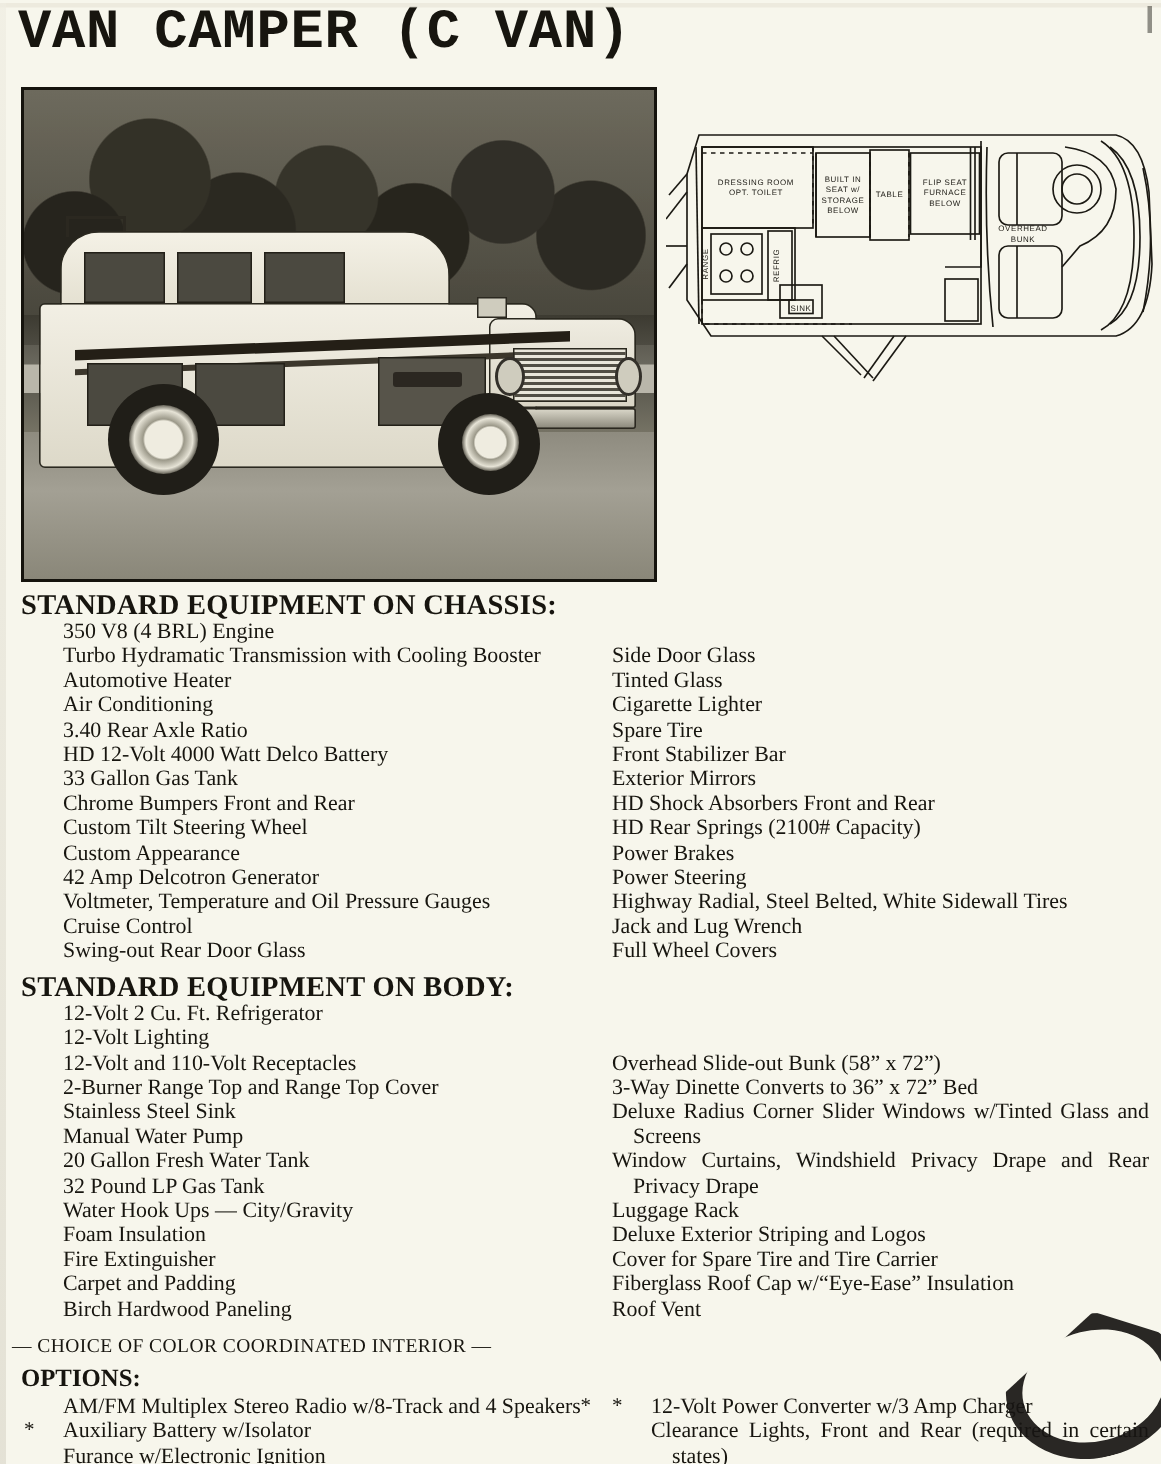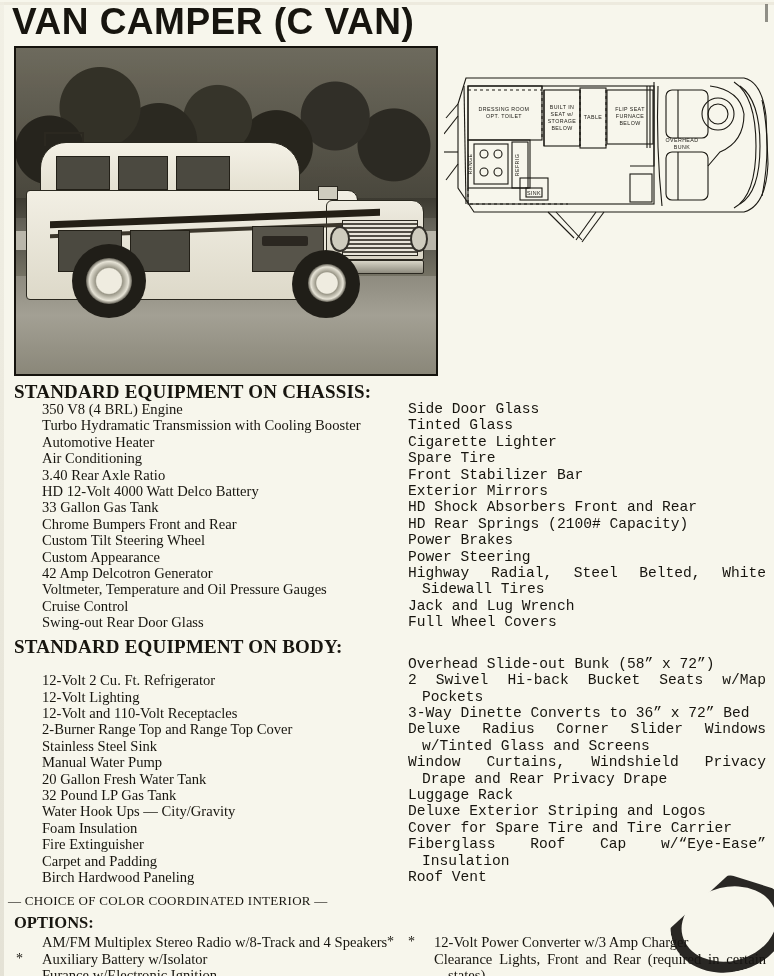--- a/index.html
+++ b/index.html
@@ -8,26 +8,26 @@
     background:#f7f6ec;
     font-family:"Liberation Serif",serif;
     color:#17150f;
     overflow:hidden;
     position:relative;
   }
   .page{position:relative;width:774px;height:976px;box-sizing:border-box;padding:0 8px;}
 
   
   .title{
-    font-family:Liberation Sans, sans-serif;
+    font-family:Liberation Mono, monospace;
     font-weight:bold;
     font-size:37px;
     letter-spacing:.5px;
     line-height:40px;
-    margin:2px 0 4px 4px;
+    margin:2px 0 16px 4px;
     white-space:nowrap;
     -webkit-font-smoothing:none;
   }
 
   
   .media{position:relative;height:330px;margin-top:2px;}
 
   .photo{
     position:absolute;left:6px;top:0;width:420px;height:326px;
     border:2px solid #15130d;
@@ -105,21 +105,21 @@
   .plan{position:absolute;left:436px;top:10px;width:330px;height:200px;}
   .plan svg{display:block;}
 
   
   .sect{margin-top:6px;}
   .sect-head{
     font-size:19px;font-weight:bold;letter-spacing:.2px;margin-left:6px;line-height:19px;
   }
   .cols{display:flex;align-items:flex-end;}
   .col-l{width:392px;box-sizing:border-box;padding-left:34px;}
-  .col-r{width:366px;box-sizing:border-box;padding-left:8px;font-family:Liberation Mono, monospace;}
+  .col-r{width:366px;box-sizing:border-box;padding-left:8px;}
   ul.spec{list-style:none;margin:0;padding:0;}
   ul.spec li{
     font-size:14.6px;line-height:16.4px;
     text-align:justify;
     text-indent:0;
     padding-left:14px;
     margin:0;
   }
   ul.spec li span.t{display:block;text-indent:-14px;}
   ul.spec li.just span.t{text-align:justify;text-align-last:left;}
@@ -426,23 +426,20 @@
               <span class="t">Birch Hardwood Paneling</span>
             </li>
           </ul>
       </div>
       <div class="col-r">
         <ul class="spec" id="body-right">
             <li class="just">
               <span class="t">Overhead Slide-out Bunk (58” x 72”)</span>
             </li>
             <li class="just">
-              <span class="t">2 Swivel Hi-back Bucket Seats w/Map Pockets</span>
-            </li>
-            <li class="just">
               <span class="t">3-Way Dinette Converts to 36” x 72” Bed</span>
             </li>
             <li class="just">
               <span class="t">Deluxe Radius Corner Slider Windows w/Tinted Glass and Screens</span>
             </li>
             <li class="just">
               <span class="t">Window Curtains, Windshield Privacy Drape and Rear Privacy Drape</span>
             </li>
             <li>
               <span class="t">Luggage Rack</span>

